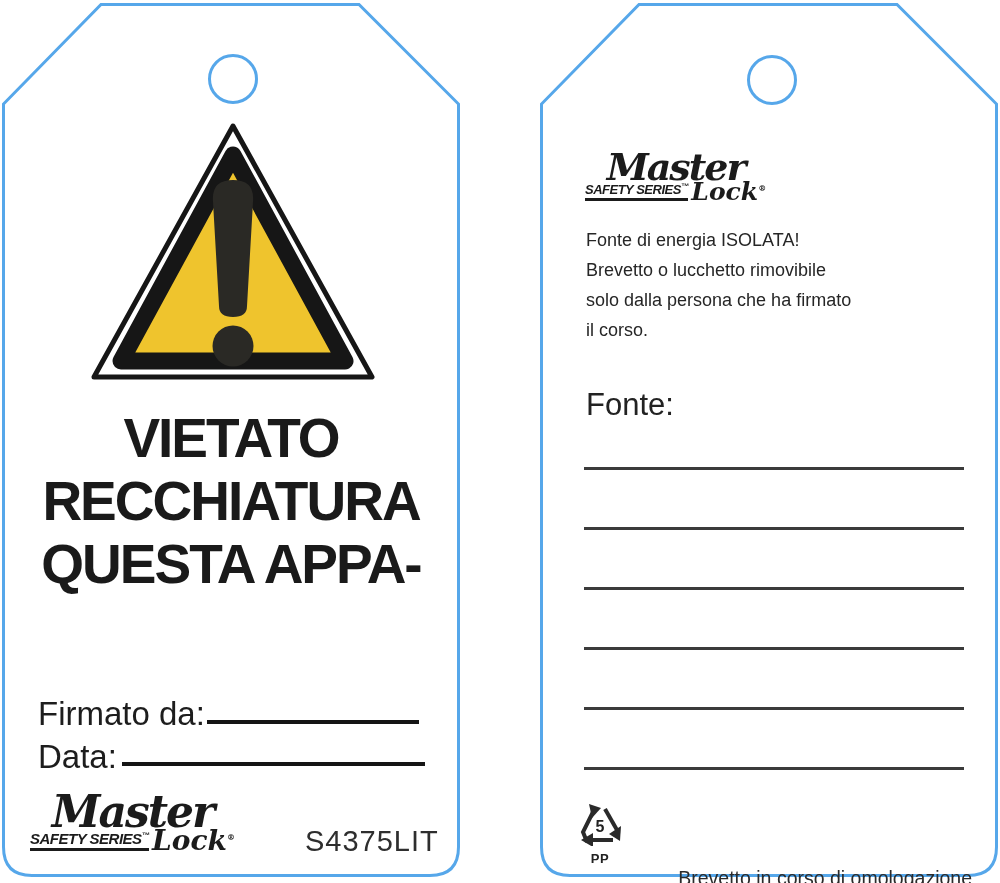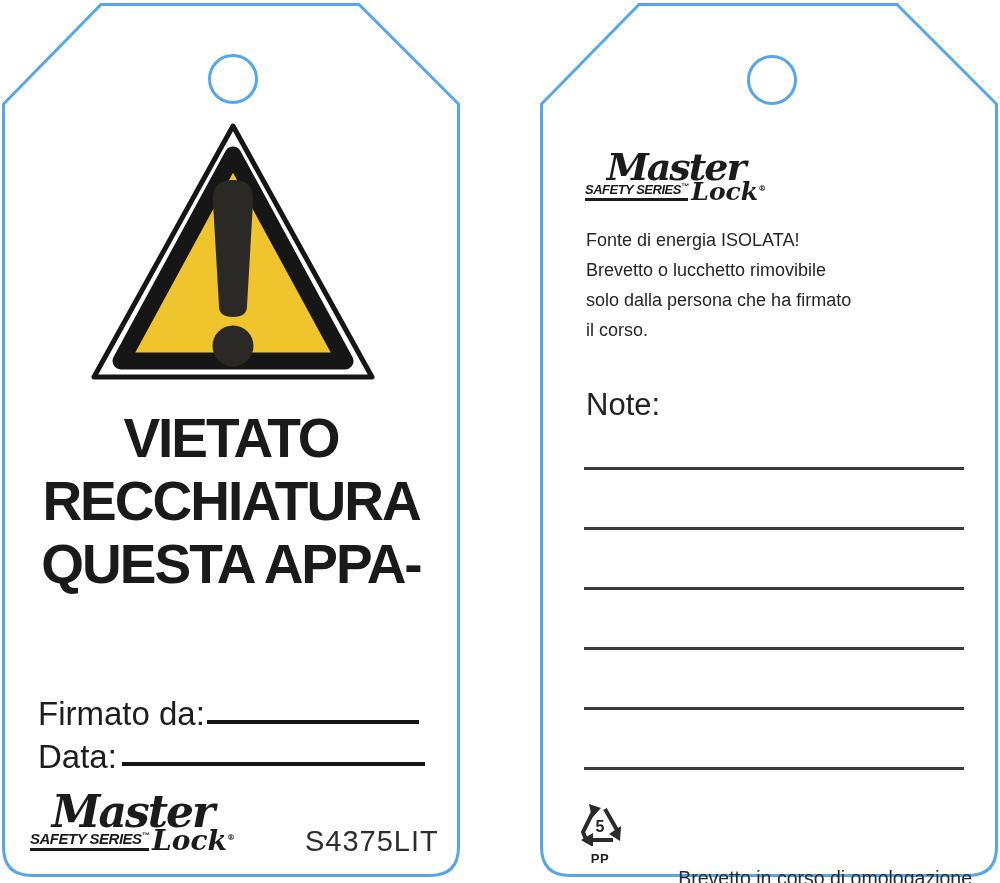--- a/index.html
+++ b/index.html
@@ -114,21 +114,21 @@
       </div>
     </div>
 
     <div class="paragraph">
       <div>Fonte di energia ISOLATA!</div>
       <div>Brevetto o lucchetto rimovibile</div>
       <div>solo dalla persona che ha firmato</div>
       <div>il corso.</div>
     </div>
 
-    <div class="note-label">Note:</div>
+    <div class="note-label">Fonte:</div>
 
     <div class="note-line" style="top:464px"></div>
     <div class="note-line" style="top:524px"></div>
     <div class="note-line" style="top:584px"></div>
     <div class="note-line" style="top:644px"></div>
     <div class="note-line" style="top:704px"></div>
     <div class="note-line" style="top:764px"></div>
 
     <div class="recycling">
       <svg width="48" height="46" viewBox="0 0 46 46">

